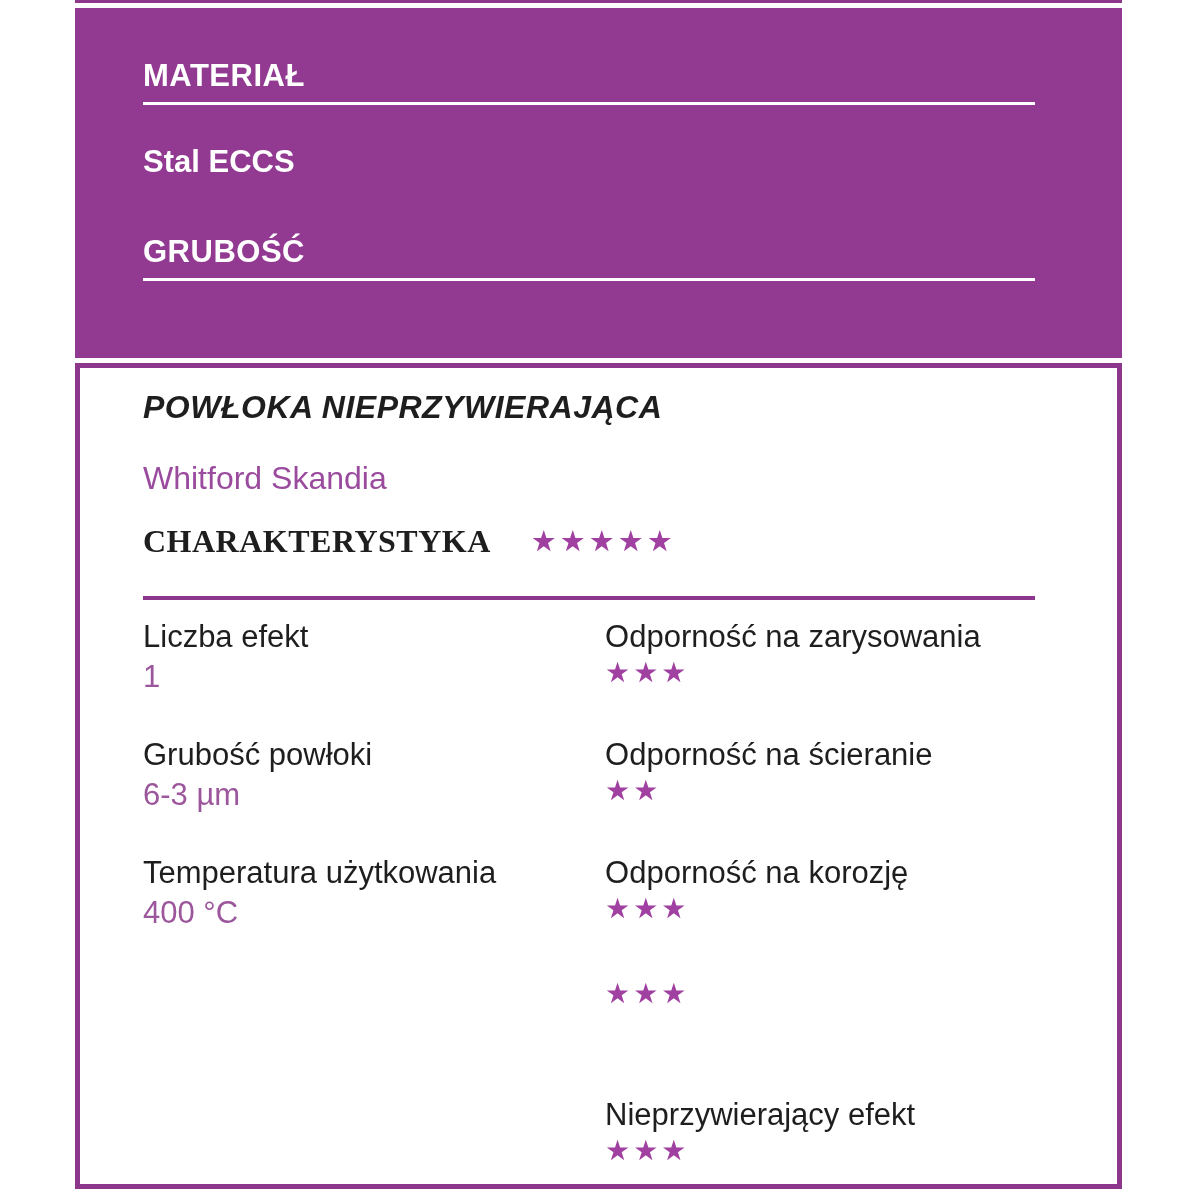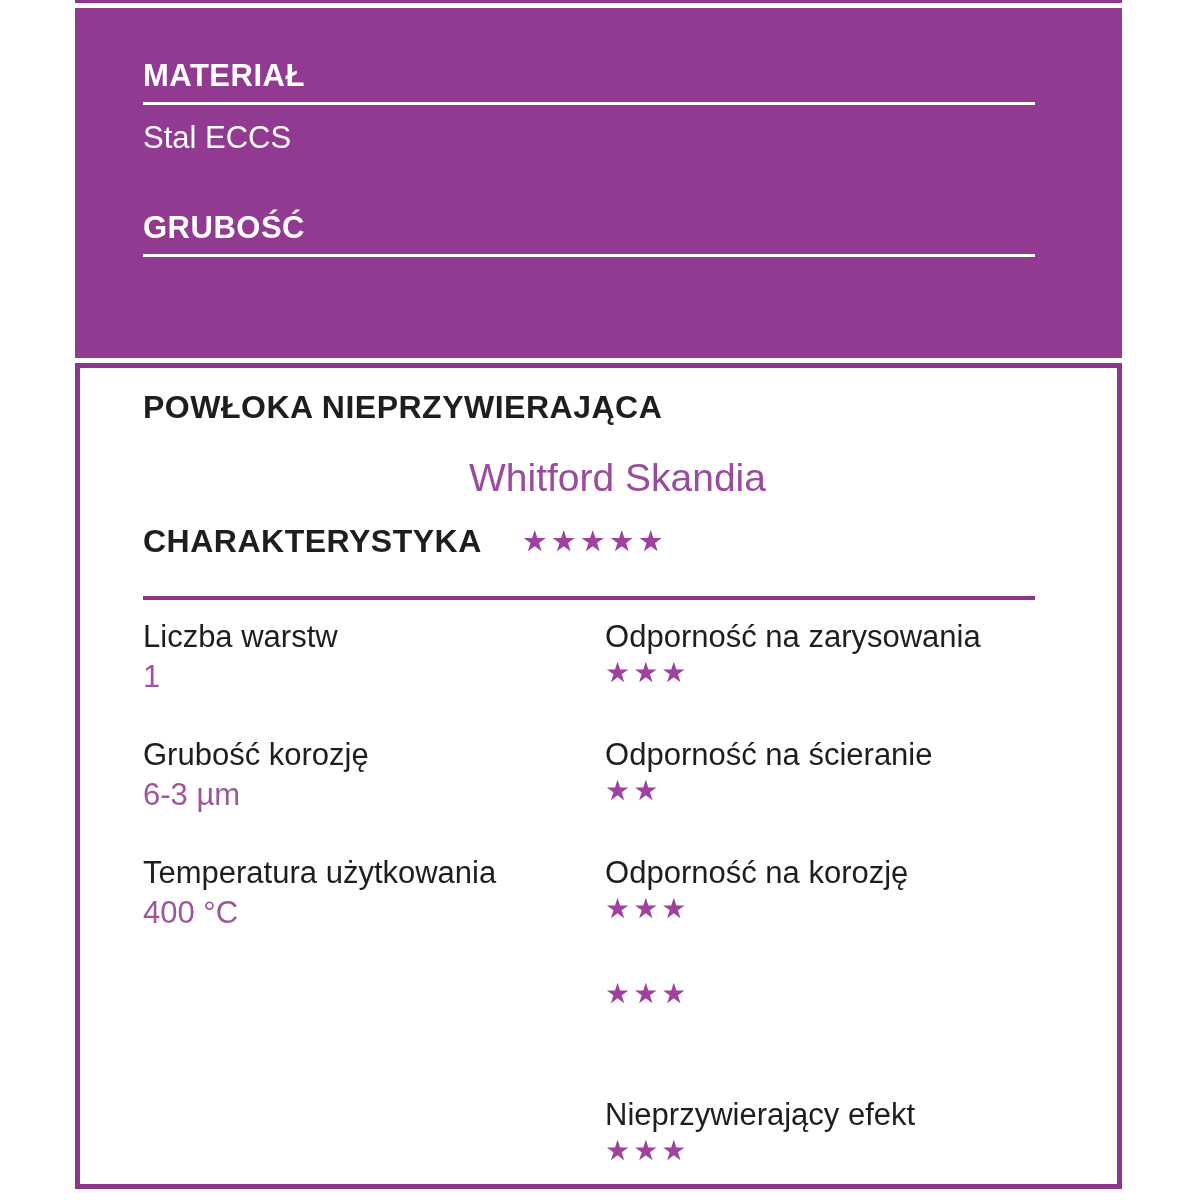--- a/index.html
+++ b/index.html
@@ -36,43 +36,42 @@
   }
   .header-section + .header-section { margin-top: 58px; }
   .header-label {
     font-size: 31px; font-weight: bold; line-height: 32px;
     letter-spacing: 0.5px;
   }
   .header-underline {
     margin-top: 10px; width: 892px; height: 3px; background: var(--white);
   }
   .header-value {
-    margin-top: 17px; font-size: 31px; line-height: 32px; font-weight: normal;
+    margin-top: 41px; font-size: 31px; line-height: 32px; font-weight: bold;
   }
 
   .spec-box {
     position: absolute; left: 75px; top: 363px;
     width: 1047px; height: 826px;
     background: #fff;
     border: 5px solid var(--border-purple);
     padding: 22px 25px 0 63px;
   }
   .coating-title {
     font-size: 32px; font-weight: bold; line-height: 34px;
-    color: var(--text-black); letter-spacing: 0.5px;
+    color: var(--text-black); letter-spacing: 0.5px; font-style: italic;
   }
   .coating-brand {
-    margin-top: 36px; font-size: 39px; line-height: 36px;
+    margin-top: 36px; font-size: 32px; line-height: 36px;
     color: var(--brand-purple);
-    text-align: center;
   }
   .char-row { margin-top: 28px; display: flex; align-items: center; }
   .char-heading {
     font-size: 32px; font-weight: bold; line-height: 34px;
-    color: var(--text-black); letter-spacing: 0.5px;
+    color: var(--text-black); letter-spacing: 0.5px; font-family: Liberation Serif, serif;
   }
   .stars {
     color: var(--star-purple);
     font-size: 28px; letter-spacing: 3px; line-height: 1;
     white-space: nowrap;
   }
   .char-row .stars { margin-left: 40px; font-size: 29px; }
   .section-divider {
     margin-top: 38px; width: 892px; height: 4px;
     background: var(--border-purple);
@@ -119,26 +118,26 @@
     <div class="char-row">
       <h3 class="char-heading">CHARAKTERYSTYKA</h3>
       <span class="stars">★★★★★</span>
     </div>
 
     <div class="section-divider"></div>
 
     <div class="prop-grid">
       <div class="prop-col left">
   <div class="prop-item">
-    <div class="prop-label">Liczba warstw</div>
+    <div class="prop-label">Liczba efekt</div>
     <div class="prop-value">1</div>
   </div>
 
   <div class="prop-item">
-    <div class="prop-label">Grubość korozję</div>
+    <div class="prop-label">Grubość powłoki</div>
     <div class="prop-value">6-3 µm</div>
   </div>
 
   <div class="prop-item">
     <div class="prop-label">Temperatura użytkowania</div>
     <div class="prop-value">400 °C</div>
   </div>
 </div>
       <div class="prop-col right">
   <div class="prop-item">

